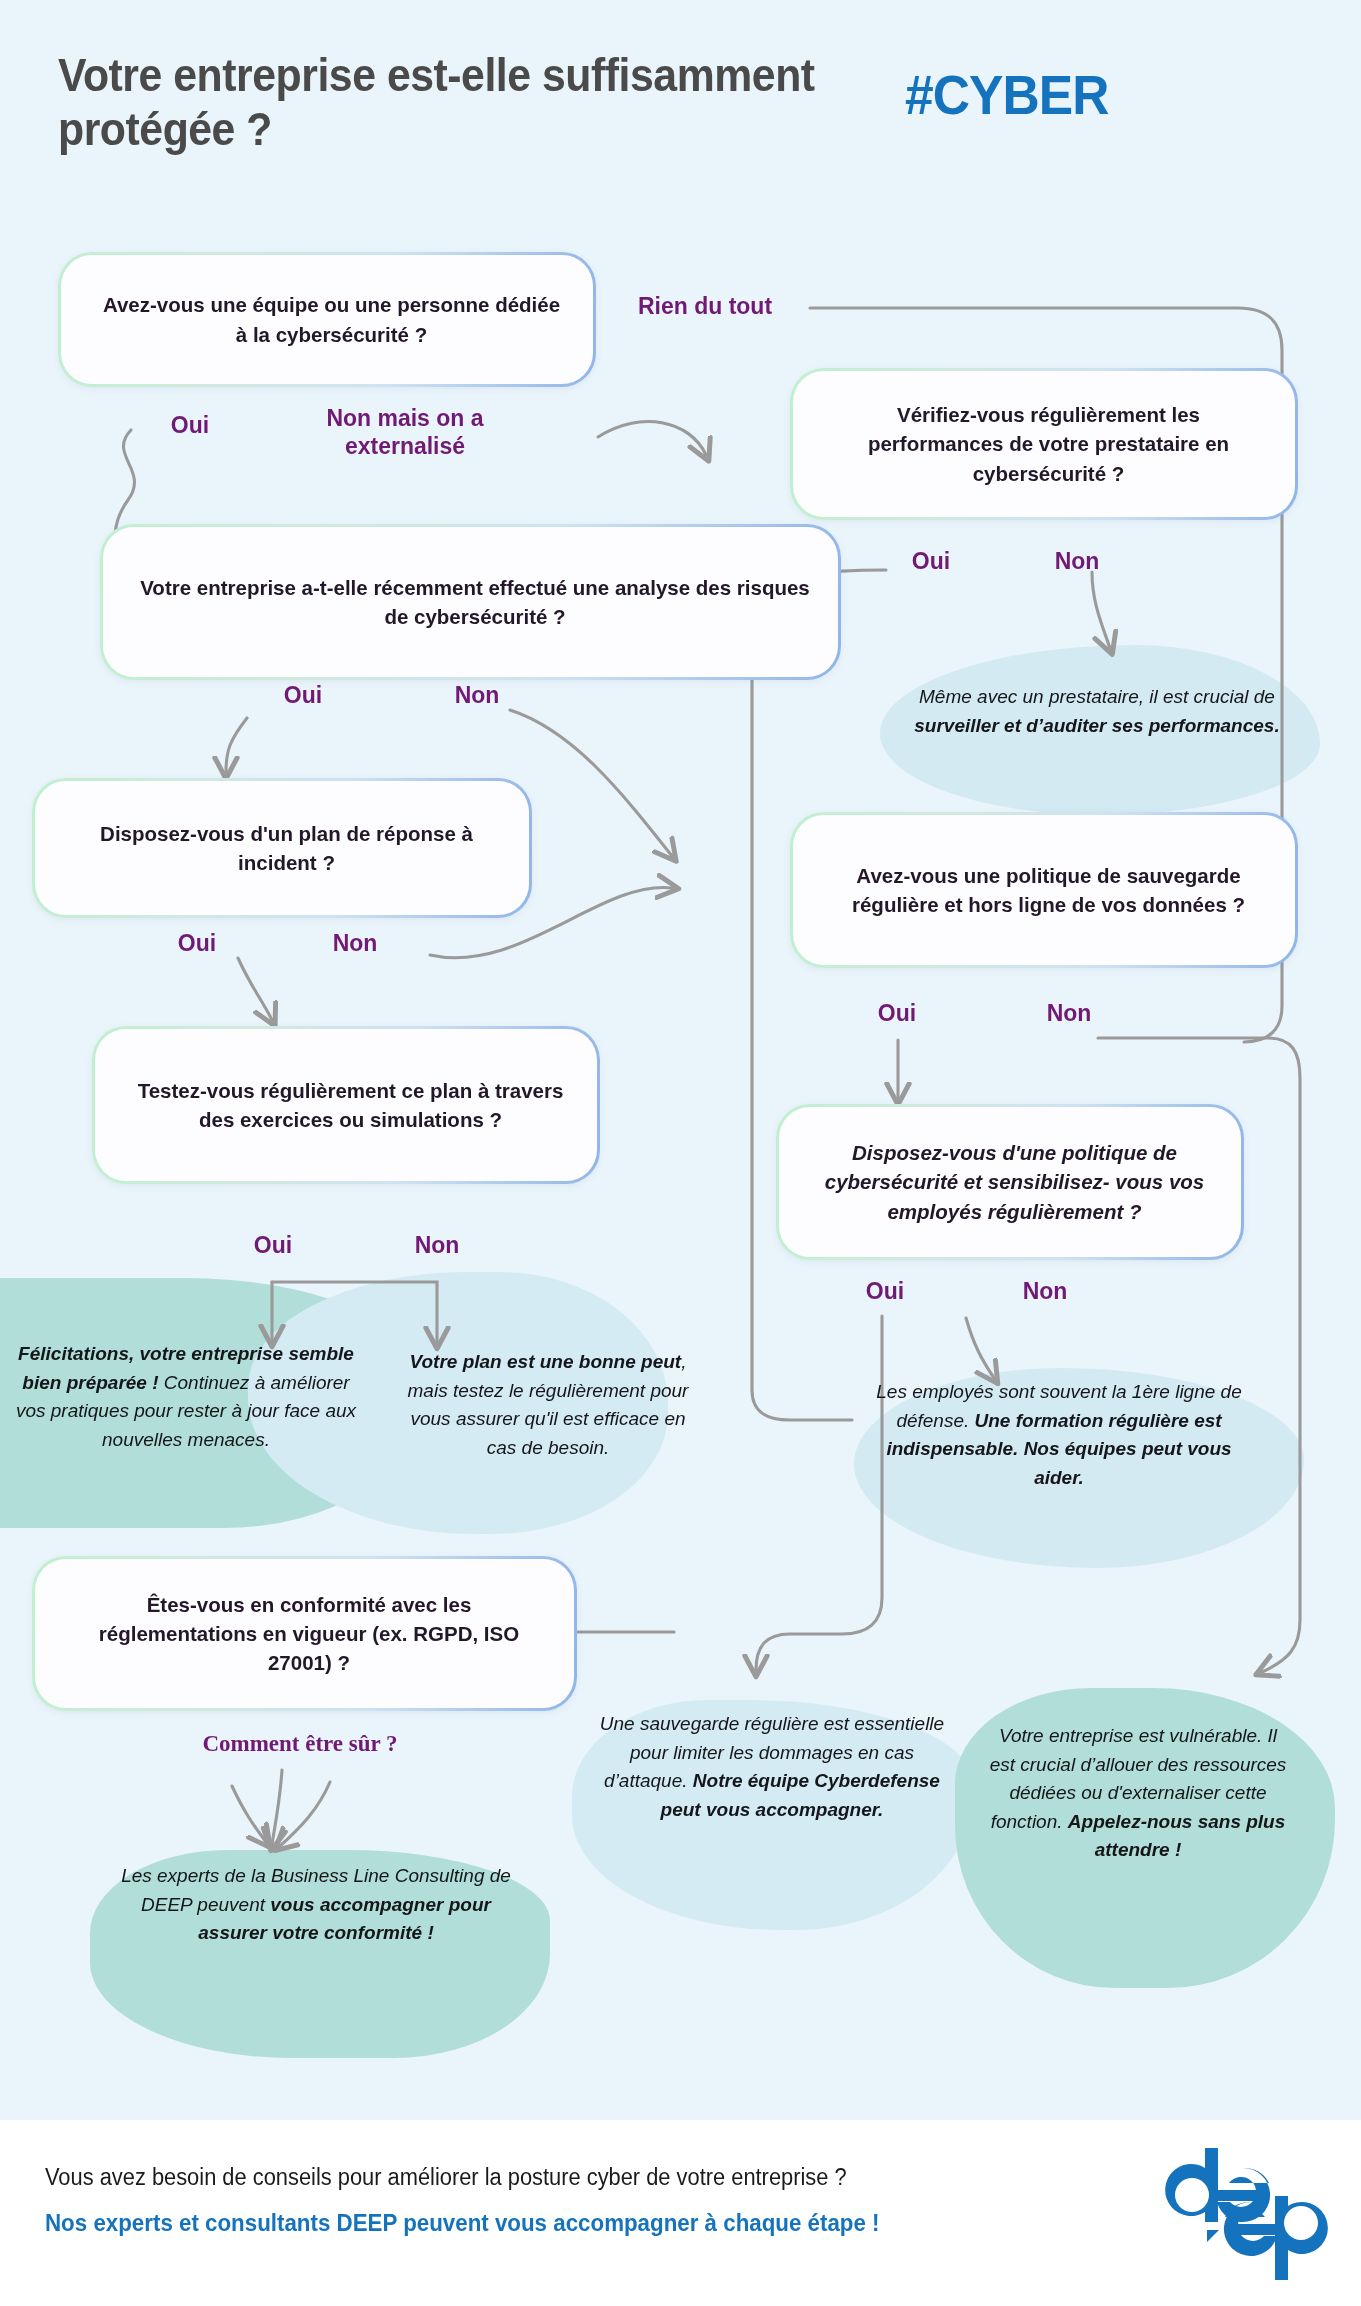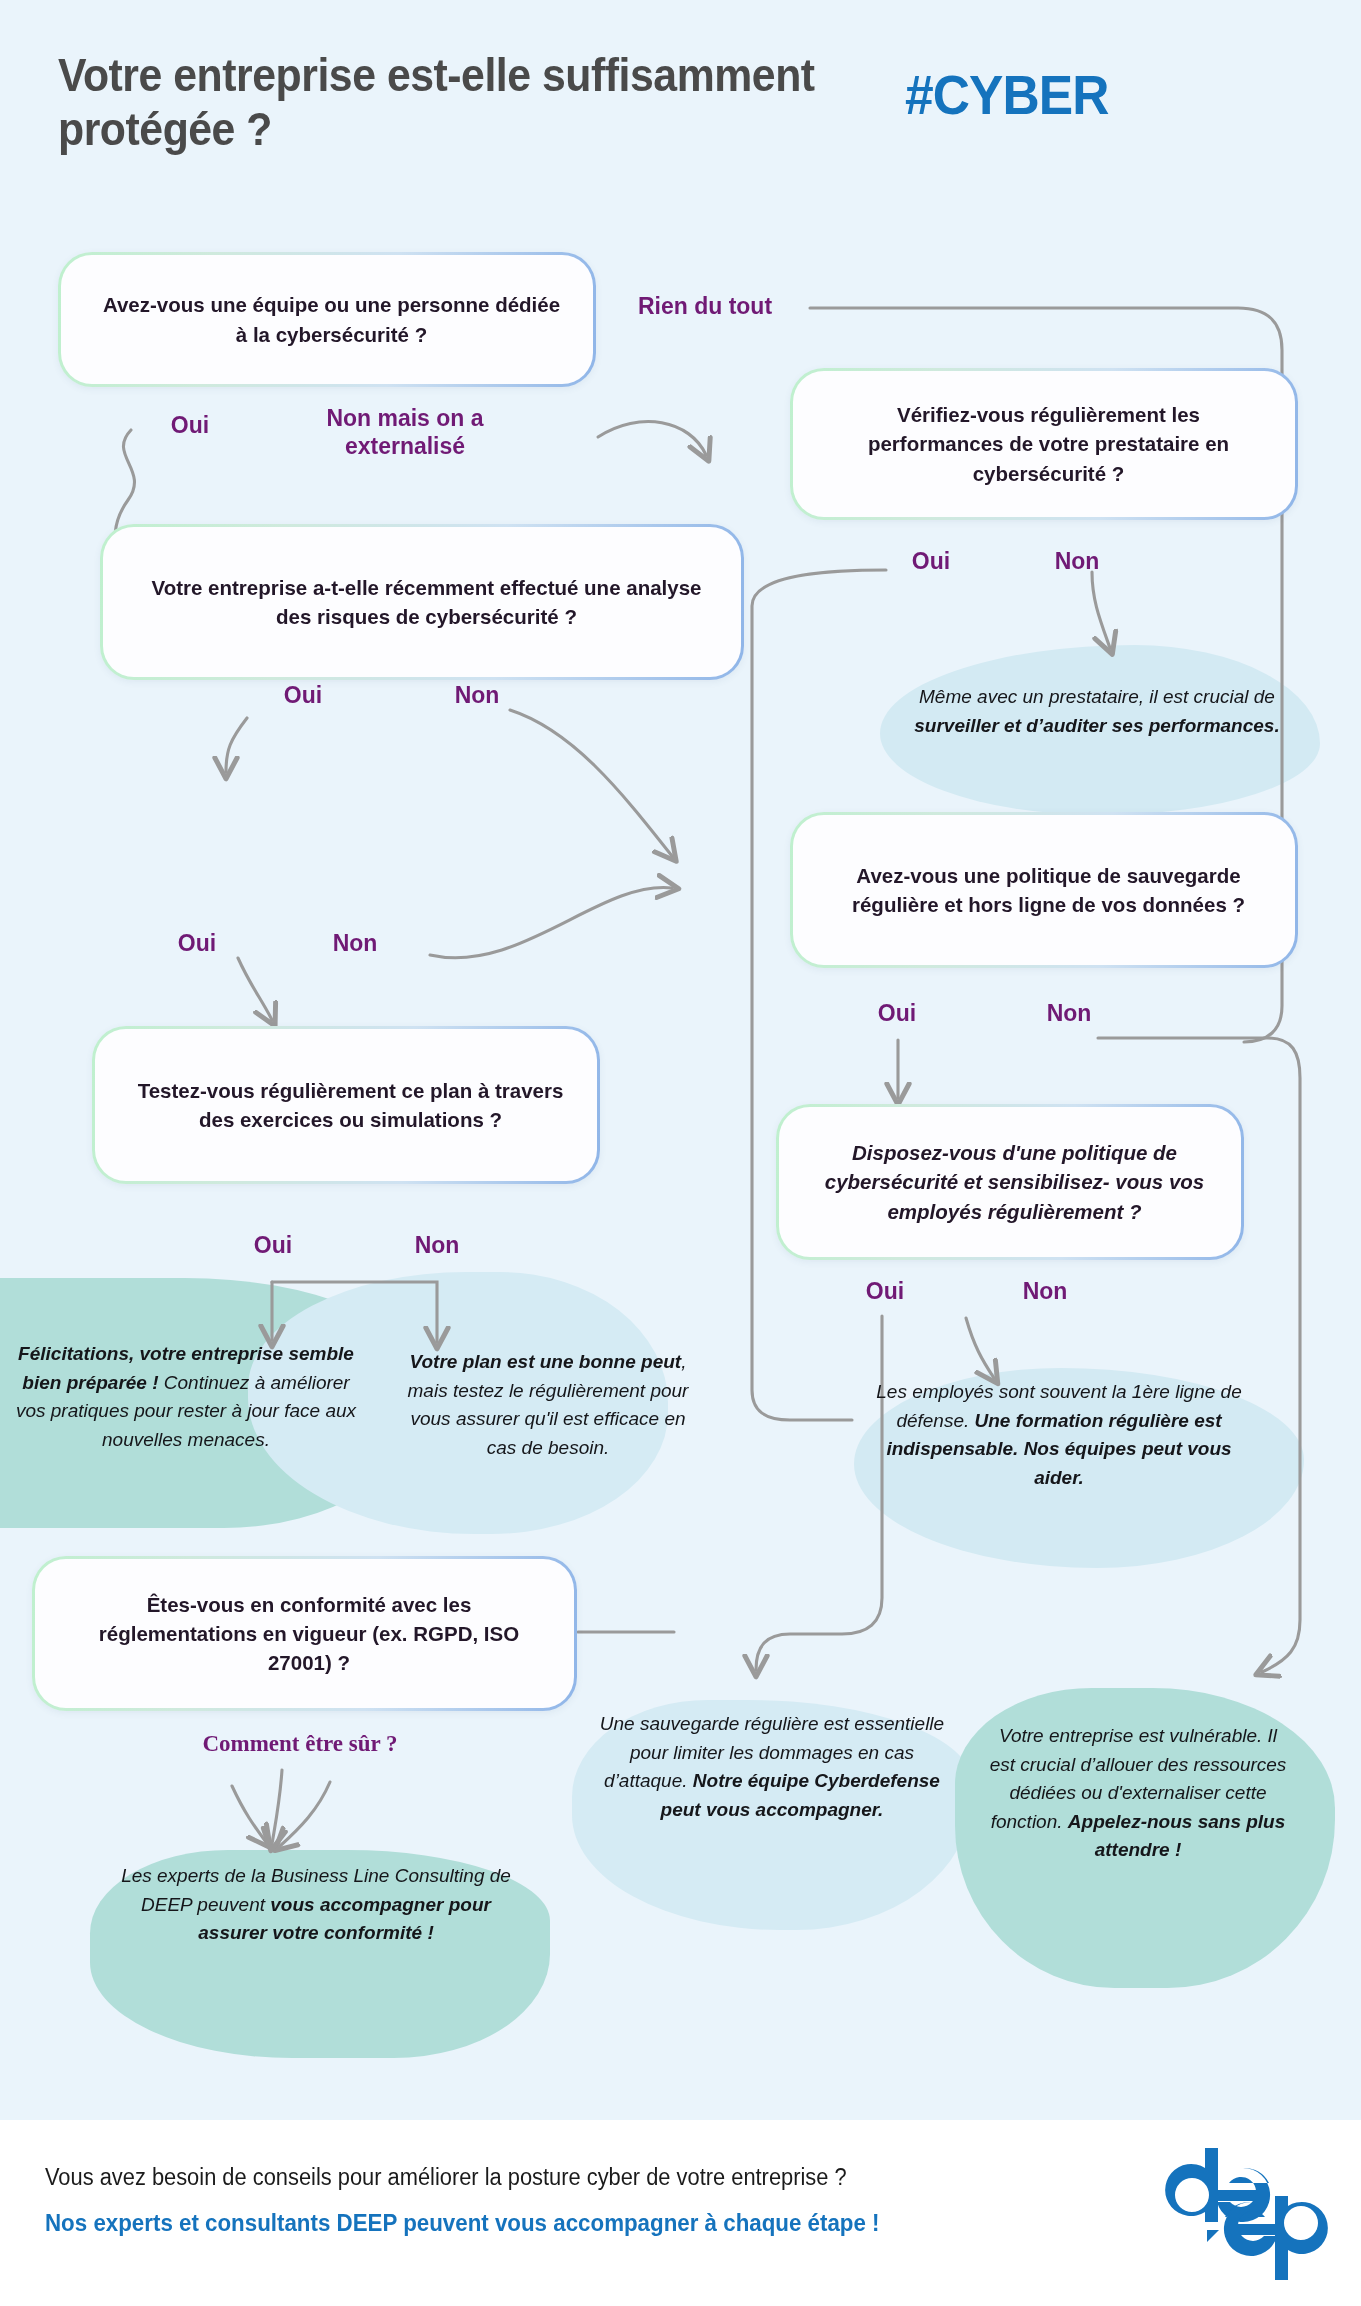--- a/index.html
+++ b/index.html
@@ -171,26 +171,31 @@
       <div class="qtext">Avez-vous une équipe ou une personne dédiée à la cybersécurité ?</div>
     </div>
   </div>
 
   <div class="qcard" style="left:790px; top:368px; width:508px; height:152px;">
     <div class="inner">
       <div class="qtext">Vérifiez-vous régulièrement les performances de votre prestataire en cybersécurité ?</div>
     </div>
   </div>
 
-  <div class="qcard" style="left:100px; top:524px; width:644px; height:156px;">
+  <div class="qcard" style="left:100px; top:524px; width:741px; height:156px;">
     <div class="inner">
       <div class="qtext">Votre entreprise a-t-elle récemment effectué une analyse des risques de cybersécurité ?</div>
     </div>
   </div>
 
+  <div class="qcard" style="left:32px; top:778px; width:500px; height:140px;">
+    <div class="inner">
+      <div class="qtext">Disposez-vous d'un plan de réponse à incident ?</div>
+    </div>
+  </div>
 
   <div class="qcard" style="left:790px; top:812px; width:508px; height:156px;">
     <div class="inner">
       <div class="qtext">Avez-vous une politique de sauvegarde régulière et hors ligne de vos données ?</div>
     </div>
   </div>
 
   <div class="qcard" style="left:92px; top:1026px; width:508px; height:158px;">
     <div class="inner">
       <div class="qtext">Testez-vous régulièrement ce plan à travers des exercices ou simulations ?</div>

